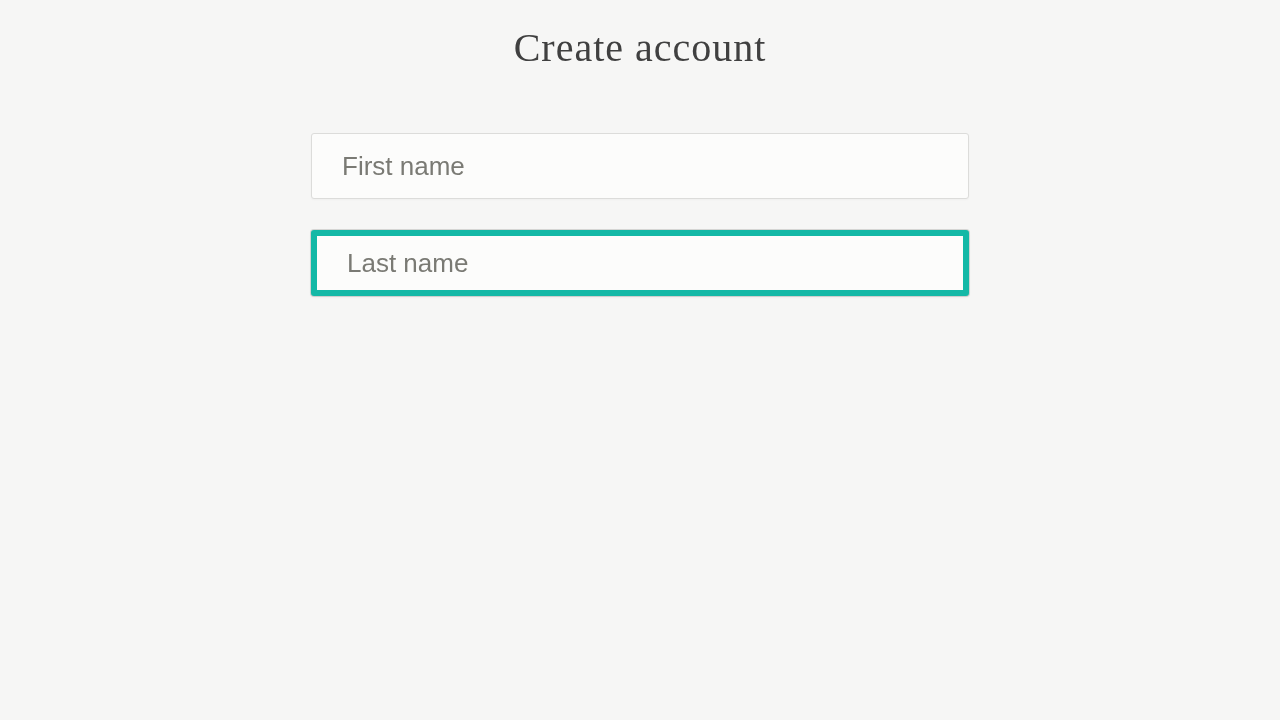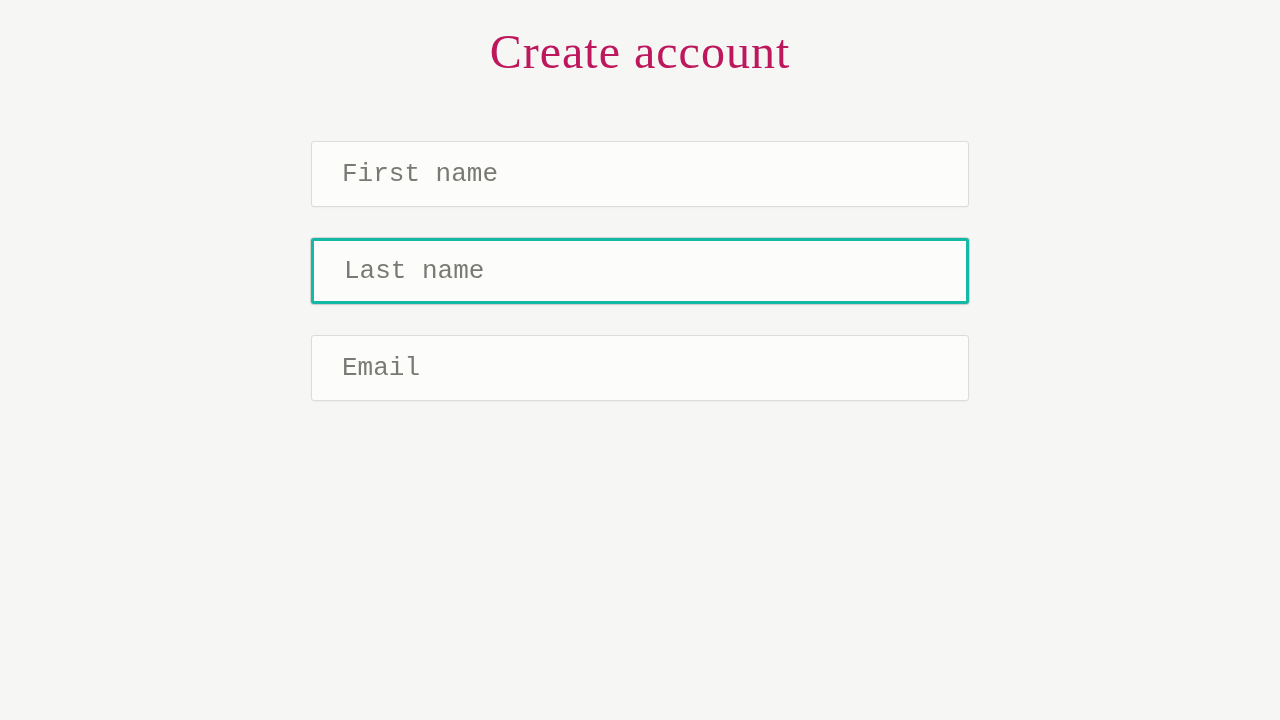--- a/index.html
+++ b/index.html
@@ -15,63 +15,62 @@
       overflow: hidden;
     }
     .container {
       width: 100%;
       display: flex;
       flex-direction: column;
       align-items: center;
       padding-top: 24px;
     }
     .page-title {
-      font-size: 48px;
+      font-size: 40px;
       font-weight: 400;
-      color: #be185d;
+      color: #404040;
       letter-spacing: 1px;
       margin-bottom: 62px;
     }
     .form {
       display: flex;
       flex-direction: column;
       gap: 31px;
       width: 658px;
     }
     .input-field {
       width: 100%;
       height: 66px;
       border: 1px solid #dcdcda;
       border-radius: 3px;
       background: #fcfcfb;
-      font-family: Liberation Mono, monospace;
+      font-family: Liberation Sans, sans-serif;
       font-size: 26px;
       color: #2c3e4a;
       padding: 0 30px;
       outline: none;
       box-shadow: 0 1px 2px rgba(0,0,0,0.03);
     }
     .input-field::placeholder {
       color: #7a7a74;
       opacity: 1;
     }
     .input-field.focused {
-      border: 3px solid #14b8a6;
+      border: 6px solid #14b8a6;
       box-shadow: 0 0 0 1px rgba(120,120,115,0.25), 0 1px 3px rgba(0,0,0,0.06);
     }
   </style>
 </head>
 <body>
 
 <div class="container">
   <h1 class="page-title">Create account</h1>
 
   <form class="form">
     <input type="text" class="input-field" placeholder="First name" style="">
 
     <input type="text" class="input-field focused" placeholder="Last name" style="">
 
-    <input type="email" class="input-field" placeholder="Email" style="">
 
 
 
   </form>
 </div>
 
 </body></html>

